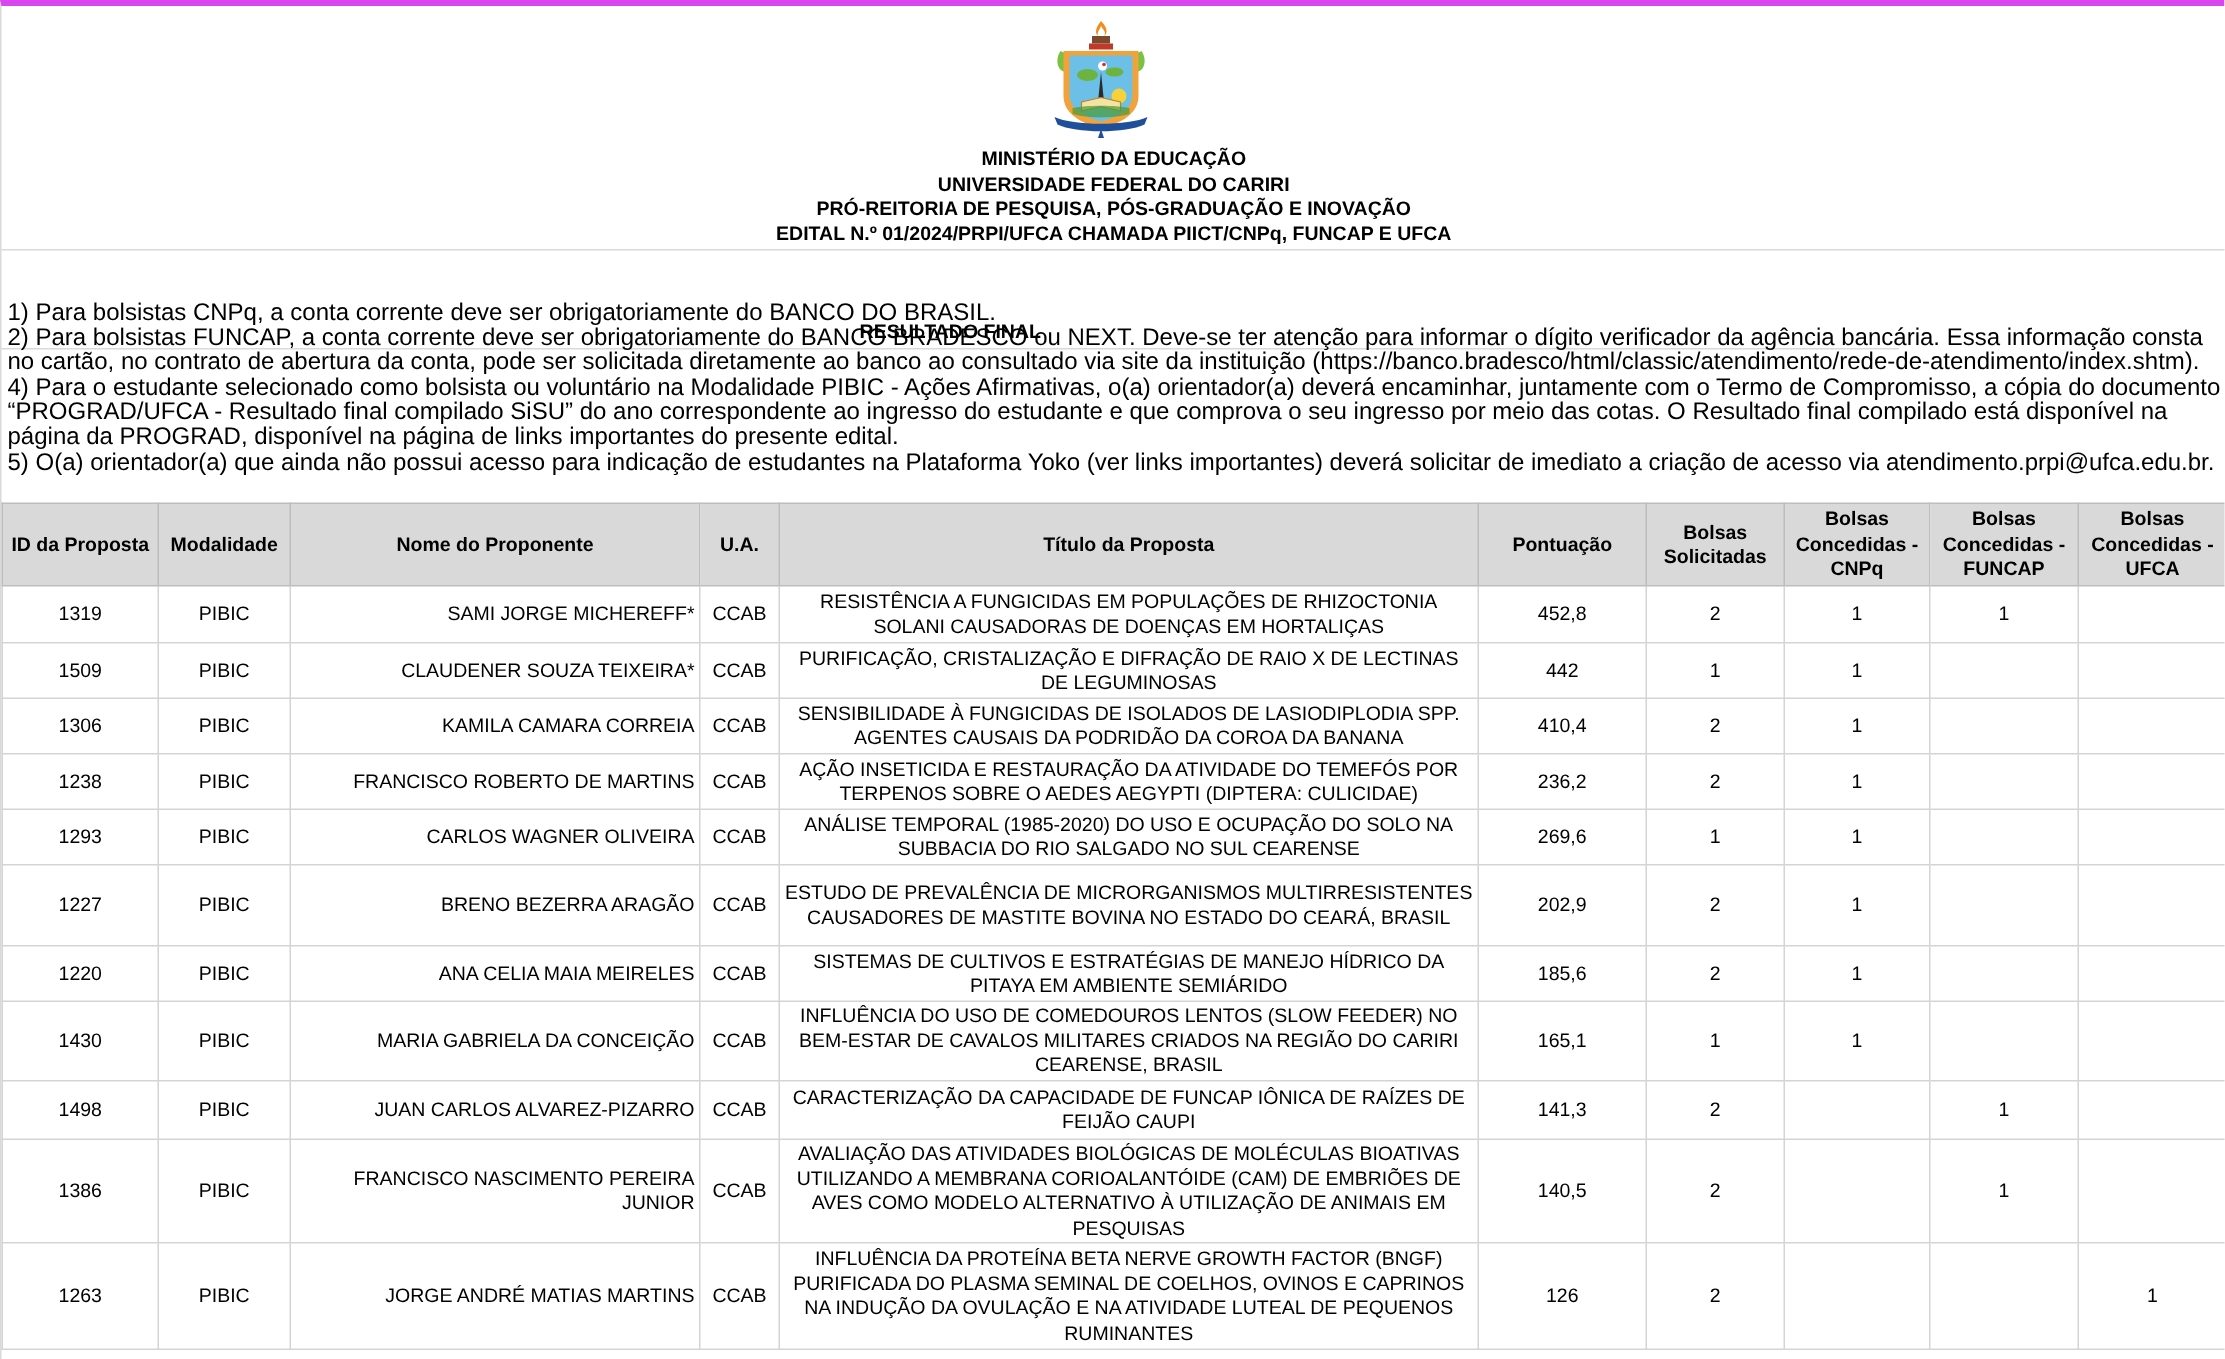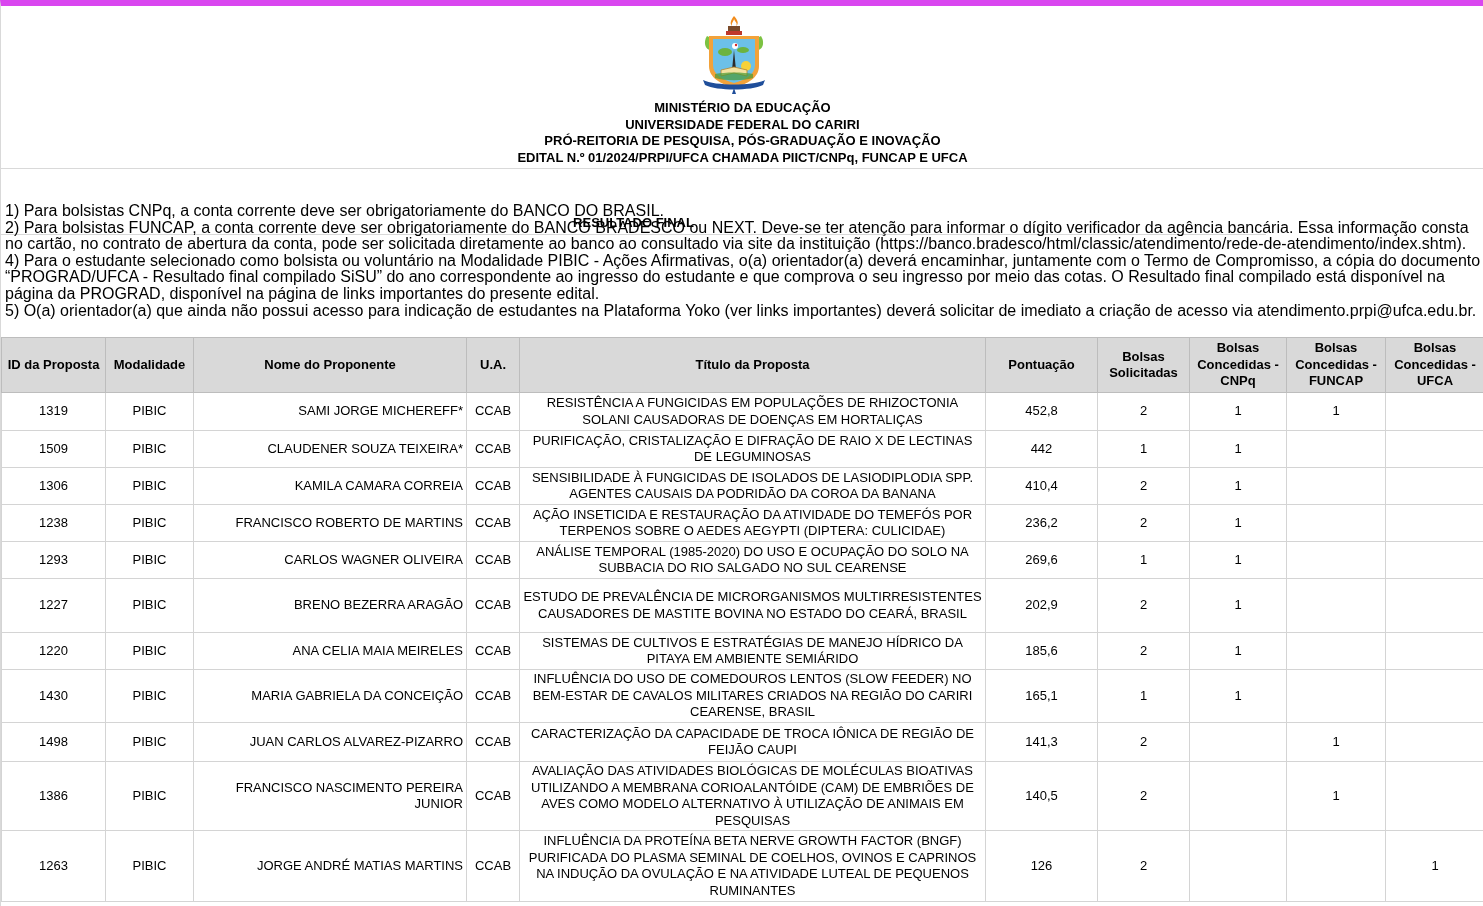--- a/index.html
+++ b/index.html
@@ -2,21 +2,21 @@
 <html><head>
 <meta charset="utf-8">
 <style>
   html, body { margin: 0; padding: 0; background: #ffffff; }
   body {
     width: 1483px; height: 906px; overflow: hidden; position: relative;
     font-family: "Liberation Sans", sans-serif; color: #000;
   }
   .sheet {
     position: absolute; left: 0; top: 0; width: 1483px; height: 906px;
-    box-sizing: border-box; border-left: 1px solid #d9d9d9; border-top: 6px solid #d946ef;
+    box-sizing: border-box; border-left: 1px solid #d9d9d9; border-top: 4px solid #d946ef;
   }
   .logo-area { position: absolute; left: 0; top: 0; width: 1483px; height: 94px; }
   .logo { position: absolute; left: 700px; top: 8px; width: 66px; height: 80px; }
   .heading {
     position: absolute; left: 0; top: 94px; width: 1483px; height: 68px;
     text-align: center; font-weight: bold; font-size: 13px; line-height: 16.5px;
     border-bottom: 1px solid #d9d9d9;
   }
   .heading div { white-space: nowrap; }
   .result-title {
@@ -223,21 +223,21 @@
           <td>1</td>
           <td>1</td>
           <td></td>
           <td></td>
         </tr>
         <tr class="r9">
           <td class="id-low">1498</td>
           <td>PIBIC</td>
           <td class="left">JUAN CARLOS ALVAREZ-PIZARRO</td>
           <td>CCAB</td>
-          <td>CARACTERIZAÇÃO DA CAPACIDADE DE TROCA IÔNICA DE REGIÃO DE FEIJÃO CAUPI</td>
+          <td>CARACTERIZAÇÃO DA CAPACIDADE DE FUNCAP IÔNICA DE RAÍZES DE FEIJÃO CAUPI</td>
           <td>141,3</td>
           <td>2</td>
           <td></td>
           <td>1</td>
           <td></td>
         </tr>
         <tr class="r10">
           <td>1386</td>
           <td>PIBIC</td>
           <td class="left">FRANCISCO NASCIMENTO PEREIRA JUNIOR</td>

